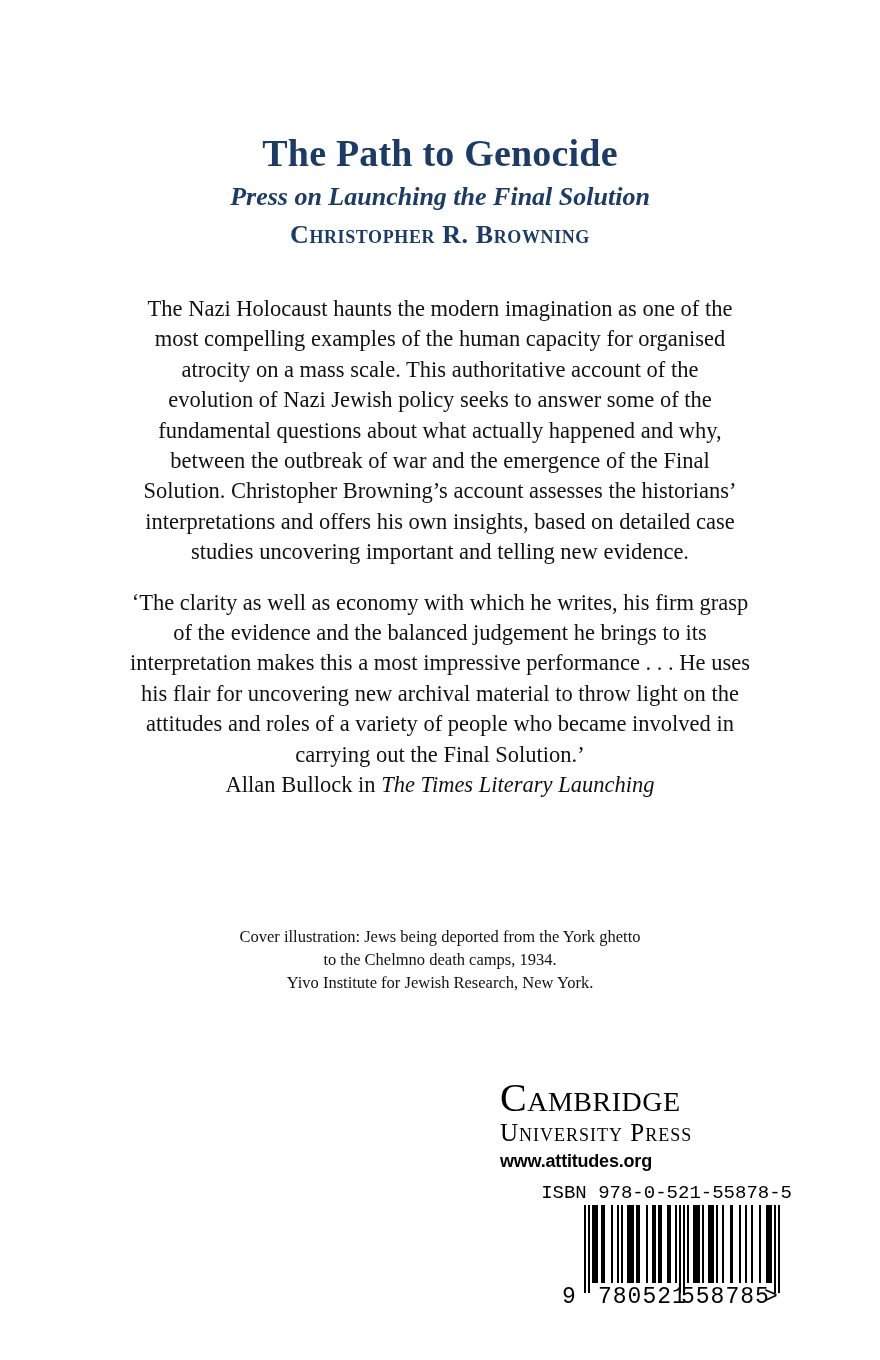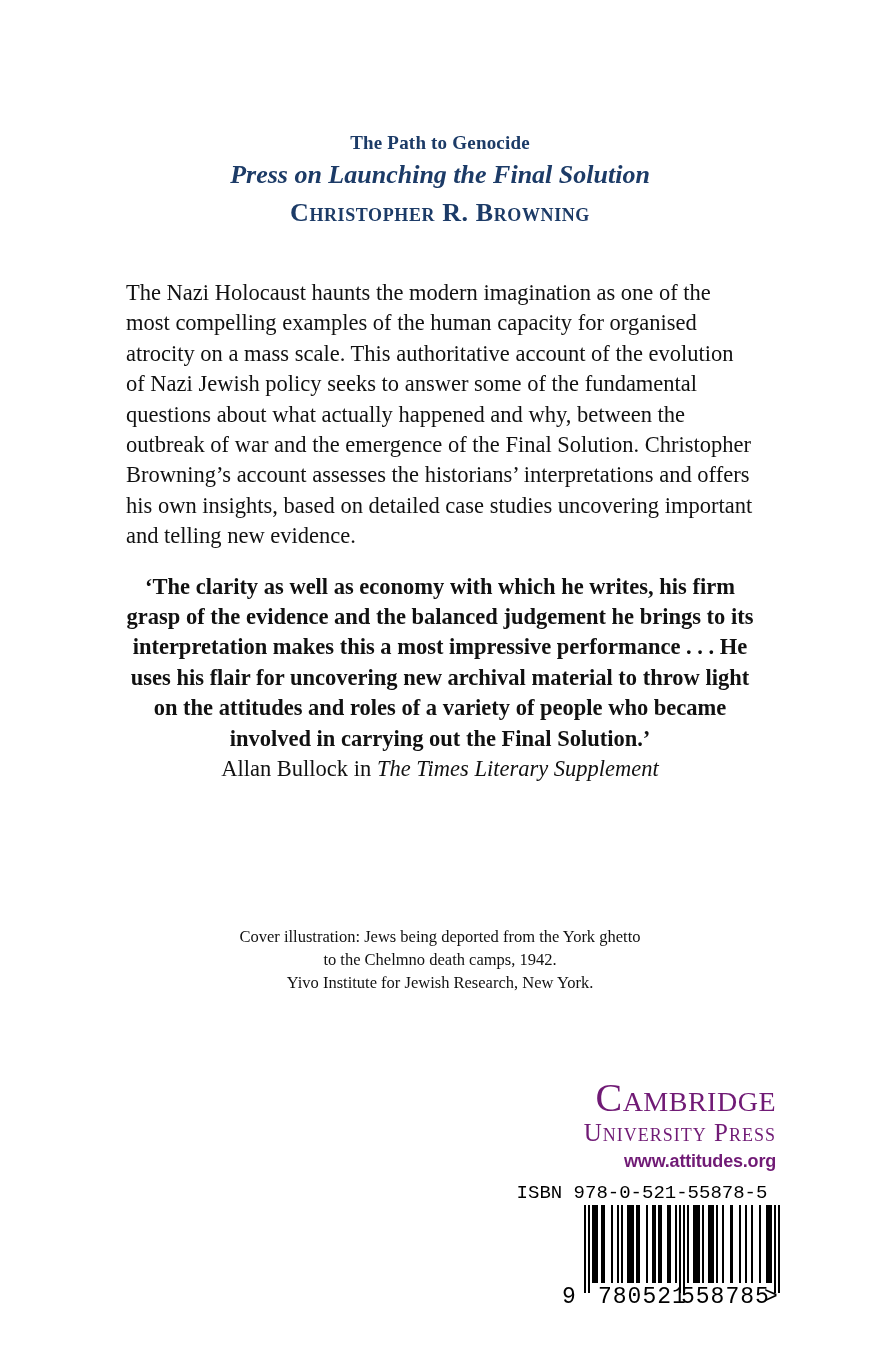--- a/index.html
+++ b/index.html
@@ -27,21 +27,21 @@
   
   .title-block {
     position: absolute;
     top: 132px;
     left: 80px;
     width: 720px;
     text-align: center;
     color: #1c3b67;
   }
   .book-title {
-    font-size: 19px;
+    font-size: 38px;
     font-weight: bold;
     letter-spacing: 0.2px;
     line-height: 1.15;
     margin: 0 0 6px 0;
   }
   .book-subtitle {
     font-size: 26px;
     font-style: italic;
     font-weight: bold;
     line-height: 1.15;
@@ -60,29 +60,28 @@
   .body-block {
     position: absolute;
     top: 278px;
     left: 126px;
     width: 628px;
     text-align: center;
   }
   .blurb {
     font-size: 22.5px;
     line-height: 30.4px;
-    margin: 0;
-    text-align: left;
+    margin: 16px;
+    text-align: center;
   }
   .review {
     font-size: 22.5px;
     line-height: 30.4px;
     margin: 20px 0 0 0;
     text-align: center;
-    font-weight: bold;
   }
   .review-attrib {
     font-size: 22.5px;
     line-height: 30.4px;
     margin: 0;
     text-align: center;
   }
   .pub-italic {
     font-style: italic;
   }
@@ -98,24 +97,24 @@
     line-height: 23px;
   }
   .credit-line {
     margin: 0;
   }
 
   
   .publisher-block {
     position: absolute;
     top: 1078px;
-    right: 104px;
+    right: 80px;
     width: 300px;
-    text-align: right;
-    color: #701a75;
+    text-align: left;
+    color: #000000;
   }
   .cup-name {
     font-size: 40px;
     font-variant: small-caps;
     font-weight: normal;
     letter-spacing: 0.5px;
     line-height: 0.98;
     margin: 0;
   }
   .cup-sub {
@@ -132,21 +131,21 @@
     letter-spacing: -0.2px;
     margin: 4px 0 0 0;
   }
 
   
   .isbn-block {
     position: absolute;
     top: 1182px;
     right: 88px;
     width: 300px;
-    text-align: center;
+    text-align: right;
   }
   .isbn-text {
     font-family: "Liberation Mono", "DejaVu Sans Mono", monospace;
     font-size: 19px;
     letter-spacing: 0px;
     margin: 0 0 2px 0;
     color: #000;
   }
 
   .barcode-area {
@@ -216,26 +215,26 @@
 
   <div class="title-block">
     <h1 class="book-title">The Path to Genocide</h1>
     <h2 class="book-subtitle">Press on Launching the Final Solution</h2>
     <h3 class="book-author">Christopher R. Browning</h3>
   </div>
 
   <div class="body-block">
     <p class="blurb">The Nazi Holocaust haunts the modern imagination as one of the most compelling examples of the human capacity for organised atrocity on a mass scale. This authoritative account of the evolution of Nazi Jewish policy seeks to answer some of the fundamental questions about what actually happened and why, between the outbreak of war and the emergence of the Final Solution. Christopher Browning’s account assesses the historians’ interpretations and offers his own insights, based on detailed case studies uncovering important and telling new evidence.</p>
     <p class="review">‘The clarity as well as economy with which he writes, his firm grasp of the evidence and the balanced judgement he brings to its interpretation makes this a most impressive performance . . . He uses his flair for uncovering new archival material to throw light on the attitudes and roles of a variety of people who became involved in carrying out the Final Solution.’</p>
-    <p class="review-attrib"><span>Allan Bullock in </span><span class="pub-italic">The Times Literary Supplement</span></p>
+    <p class="review-attrib"><span>Allan Bullock in </span><span class="pub-italic">The Times Literary Launching</span></p>
   </div>
 
   <div class="credit-block">
     <p class="credit-line">Cover illustration: Jews being deported from the York ghetto</p>
-    <p class="credit-line">to the Chelmno death camps, 1942.</p>
+    <p class="credit-line">to the Chelmno death camps, 1934.</p>
     <p class="credit-line">Yivo Institute for Jewish Research, New York.</p>
   </div>
 
   <div class="publisher-block">
     <p class="cup-name">Cambridge</p>
     <p class="cup-sub">University Press</p>
     <p class="cup-url">www.attitudes.org</p>
   </div>
 
   <div class="isbn-block">

